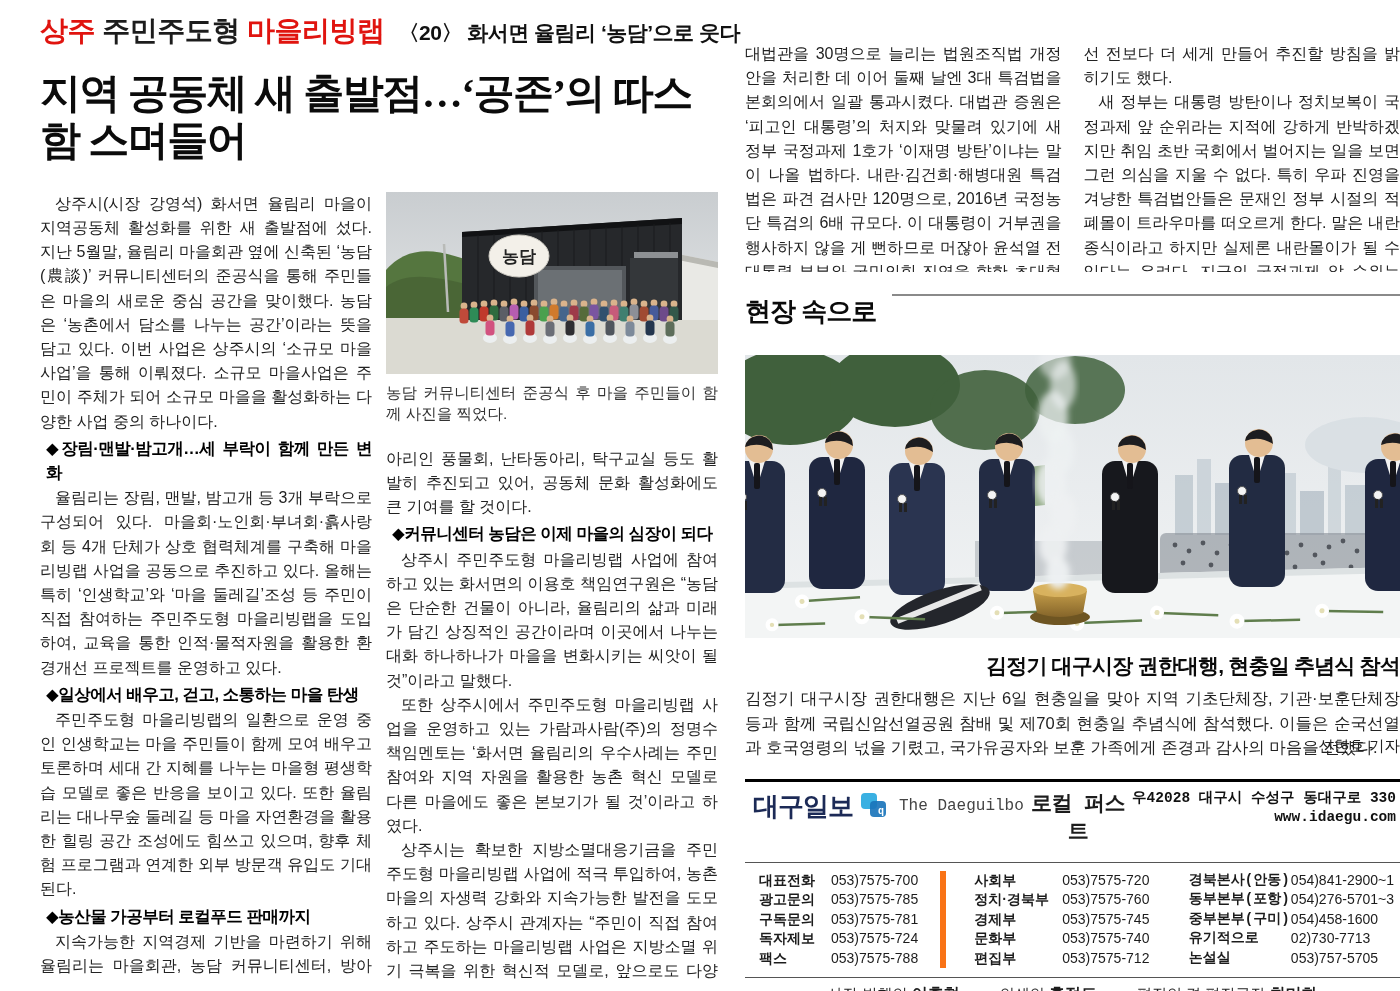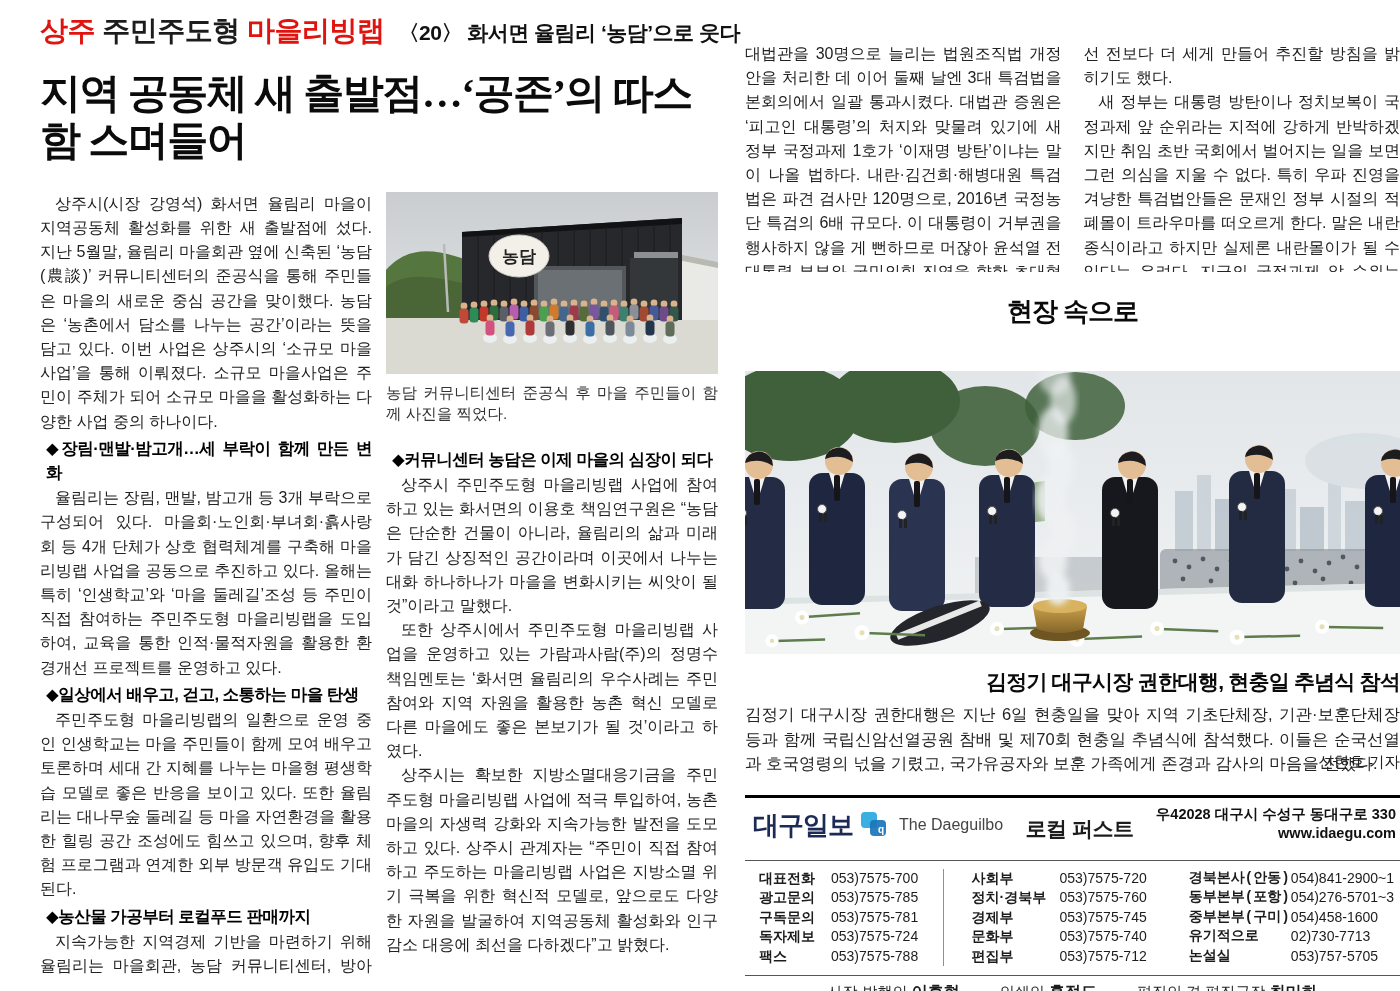--- a/index.html
+++ b/index.html
@@ -25,40 +25,40 @@
   .para + .para{margin-top:0;}
   .subhead{font-weight:bold;font-size:16.5px;color:#000;margin:2px 0;padding-left:6px;letter-spacing:-0.5px;}
   .photo-frame{width:332px;}
   .photo-frame svg{display:block;}
   .photo-caption{font-size:15.5px;line-height:21.5px;color:#333;margin-top:8px;margin-bottom:22px;text-align:justify;}
   
   .right-section{position:absolute;left:745px;top:0;width:655px;}
   .editorial{display:flex;gap:22px;height:266px;overflow:hidden;padding-top:6px;}
   .ed-col{width:317px;margin-top:36px;}
   .no-indent{text-indent:0;}
-  .field-head{display:flex;align-items:center;gap:16px;margin-top:22px;flex-direction:column;}
+  .field-head{display:flex;gap:16px;margin-top:22px;}
   .field-title{font-size:26px;font-weight:bold;letter-spacing:-1px;color:#0a0a0a;white-space:nowrap;}
   .field-rule{flex:1;height:2px;background:#8a8a8a;}
   .memorial{margin-top:26px;}
   .memorial svg{display:block;}
   .cap-title{margin-top:14px;font-size:21px;font-weight:bold;letter-spacing:-0.8px;color:#0a0a0a;text-align:right;}
   .cap-body{margin-top:6px;font-size:16.5px;line-height:24.5px;text-align:justify;color:#222;position:relative;}
   .cap-byline{text-align:right;font-size:15.5px;color:#222;margin-top:-24px;}
   
   .masthead{margin-top:22px;border-top:3px solid #000;}
-  .mh-row1{display:flex;align-items:flex-end;padding:7px 4px 17px 8px;}
+  .mh-row1{display:flex;align-items:flex-start;padding:7px 4px 17px 8px;font-family:Liberation Mono, monospace;}
   .mh-logo{display:flex;align-items:center;gap:6px;}
   .mh-logo-ko{font-size:26px;font-weight:bold;color:#1c2a56;letter-spacing:-1px;}
   .mh-logo-en{font-size:16px;color:#444;margin-left:4px;}
   .mh-slogan{flex:1;text-align:center;font-size:21px;font-weight:bold;letter-spacing:-0.5px;}
   .mh-addr{ text-align:right;font-size:14.5px;font-weight:bold;line-height:19px;color:#111;}
   .mh-rule{height:1px;background:#555;}
   .contacts{display:flex;padding:8px 6px 9px 14px;font-size:14px;line-height:19.5px;}
   .c-group{display:flex;flex-direction:column;}
-  .c-g1{width:190px;border-right:1px solid #f97316;}
+  .c-g1{width:190px;border-right:6px solid #f97316;}
   .c-g2{width:225px;padding-left:28px;}
   .c-g3{width:212px;}
   .c-row{display:flex;gap:10px;white-space:nowrap;}
   .c-label{font-weight:bold;display:inline-block;text-align:justify;text-align-last:justify;}
   .c-g1 .c-label{width:62px;}
   .c-g2 .c-label{width:78px;}
   .c-g3 .c-label{width:92px;font-family:Liberation Mono, monospace;}
   .publishers{display:flex;justify-content:center;gap:40px;padding:6px 0;font-size:15px;}
   .pub-item{white-space:nowrap;}
   .pub-name{font-weight:bold;font-size:16px;}
@@ -187,20 +187,21 @@
             <ellipse cx="264" cy="146" rx="7" ry="5" fill="#eceff0"></ellipse>
               <use href="#person" x="264" y="126" color="#24364e"></use>
             <ellipse cx="284" cy="147" rx="7" ry="5" fill="#eceff0"></ellipse>
               <use href="#person" x="284" y="127" color="#5d6d5a"></use>
           </g>
         </svg>
       </div>
       <div class="photo-caption">농담 커뮤니티센터 준공식 후 마을 주민들이 함께 사진을 찍었다.</div>
 
       <div class="body-text">
+        <p class="para no-indent">아리인 풍물회, 난타동아리, 탁구교실 등도 활발히 추진되고 있어, 공동체 문화 활성화에도 큰 기여를 할 것이다.</p>
         <div class="subhead">◆커뮤니센터 농담은 이제 마을의 심장이 되다</div>
         <p class="para">상주시 주민주도형 마을리빙랩 사업에 참여하고 있는 화서면의 이용호 책임연구원은 “농담은 단순한 건물이 아니라, 율림리의 삶과 미래가 담긴 상징적인 공간이라며 이곳에서 나누는 대화 하나하나가 마을을 변화시키는 씨앗이 될 것”이라고 말했다.</p>
         <p class="para">또한 상주시에서 주민주도형 마을리빙랩 사업을 운영하고 있는 가람과사람(주)의 정명수 책임멘토는 ‘화서면 율림리의 우수사례는 주민 참여와 지역 자원을 활용한 농촌 혁신 모델로 다른 마을에도 좋은 본보기가 될 것’이라고 하였다.</p>
         <p class="para">상주시는 확보한 지방소멸대응기금을 주민주도형 마을리빙랩 사업에 적극 투입하여, 농촌 마을의 자생력 강화와 지속가능한 발전을 도모하고 있다. 상주시 관계자는 “주민이 직접 참여하고 주도하는 마을리빙랩 사업은 지방소멸 위기 극복을 위한 혁신적 모델로, 앞으로도 다양한 자원을 발굴하여 지역공동체 활성화와 인구감소 대응에 최선을 다하겠다”고 밝혔다.</p>
 
       </div>
     </div>
   </div>
 </div>
 

